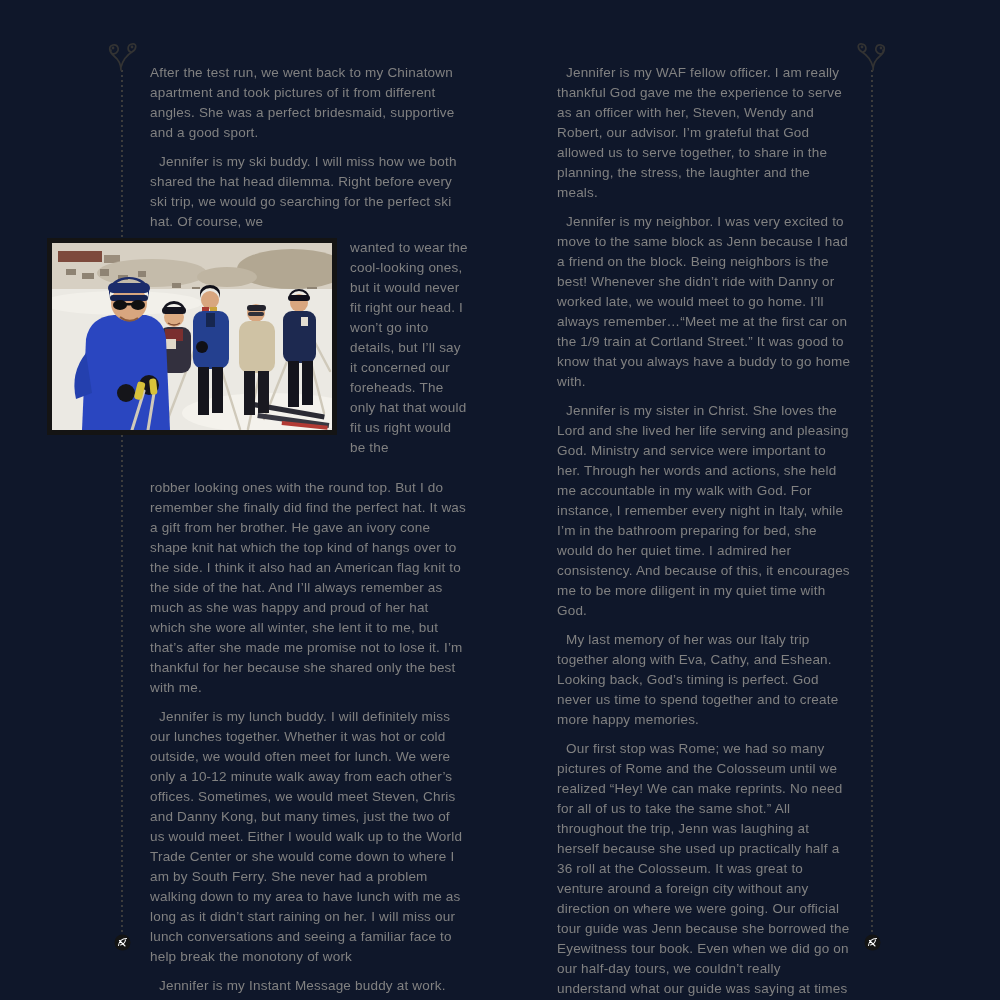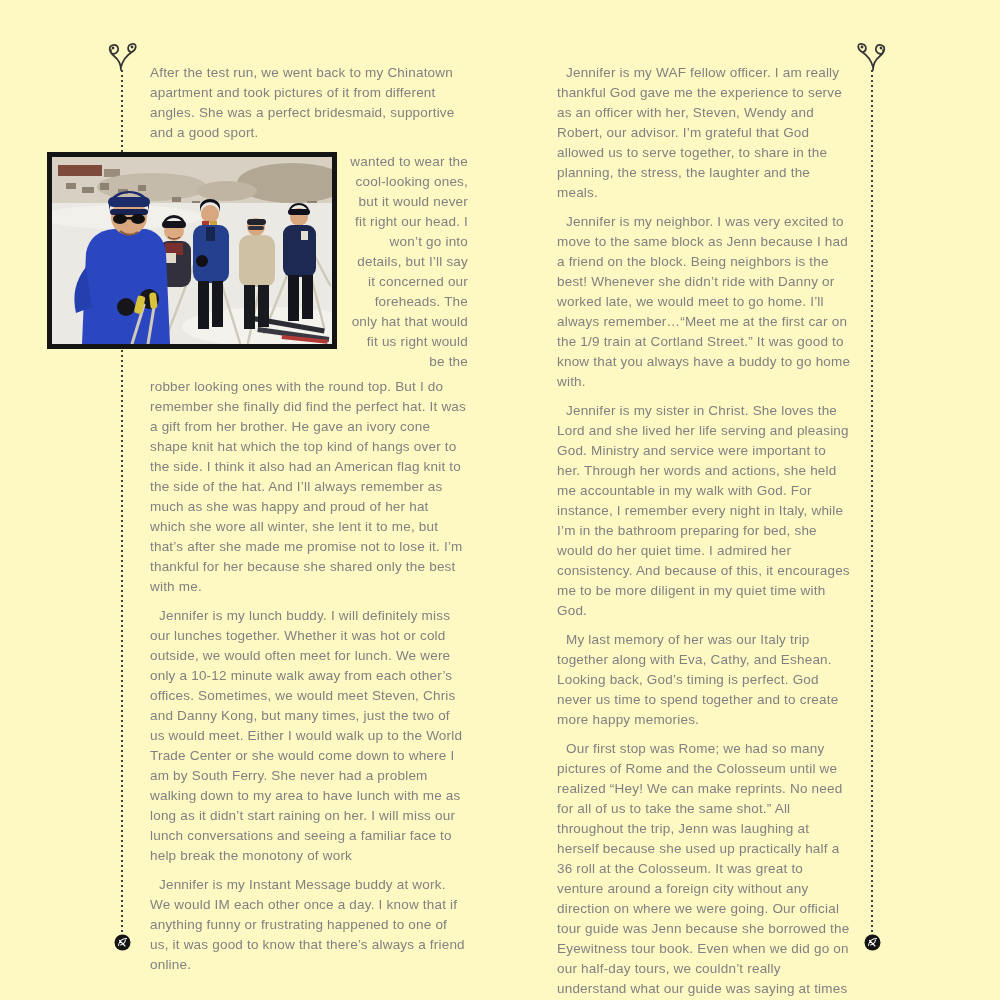--- a/index.html
+++ b/index.html
@@ -1,38 +1,38 @@
 <!DOCTYPE html>
 <html><head>
 <meta charset="utf-8">
 <style>
   html,body{margin:0;padding:0;background:#ffffff;}
   .page{
-    position:relative;width:1000px;height:1000px;background:#fef9c3;
+    position:relative;width:1000px;height:1000px;background:#0f172a;
     font-family:"Liberation Sans",sans-serif;color:#818181;overflow:hidden;
   }
   .rail{
     position:absolute;width:2px;top:70px;height:866px;
     background-image:repeating-linear-gradient(to bottom,#3c3c3c 0 2px,transparent 2px 5px);
   }
   .rail.left{left:121px;}
   .rail.right{left:871px;}
   .flourish{position:absolute;top:40px;width:40px;height:32px;}
   .flourish.tl{left:101px;}
   .flourish.tr{left:853px;transform:scaleX(-1);}
   .medallion{position:absolute;top:934px;width:17px;height:17px;}
   .medallion.bl{left:114px;}
   .medallion.br{left:864px;}
   .col{position:absolute;top:63px;font-size:13.5px;line-height:20px;letter-spacing:.2px;}
   .col.leftcol{left:150px;width:318px;}
   .col.rightcol{left:557px;width:294px;}
   .col p{margin:0 0 9px 0;text-indent:9px;}
   .col p.noindent{text-indent:0;}
   .col p.tight{margin-bottom:0;}
-  .photo-row{display:flex;align-items:flex-start;margin:6px 0 5px -103px;text-align:right;}
+  .photo-row{display:flex;align-items:flex-start;margin:6px 0 20px -103px;}
   .photo{
     flex:0 0 auto;width:280px;height:187px;border:5px solid #141414;
     background:#efece6;display:block;
   }
   .beside{width:119px;margin-left:13px;}
 </style>
 </head>
 <body>
 
 <div class="page">
@@ -61,20 +61,21 @@
     <circle cx="8.5" cy="8.5" r="8" fill="#141414"></circle>
     <path d="M4.5 11.5 C5 7.5 8 4.5 12.5 4.5 M6.5 11 C9 10.5 11 8.5 11.5 6 M5.5 6.5 L11 12" fill="none" stroke="#fff" stroke-width="1.1" stroke-linecap="round"></path>
   </svg>
   <svg class="medallion br" viewBox="0 0 17 17">
     <circle cx="8.5" cy="8.5" r="8" fill="#141414"></circle>
     <path d="M4.5 11.5 C5 7.5 8 4.5 12.5 4.5 M6.5 11 C9 10.5 11 8.5 11.5 6 M5.5 6.5 L11 12" fill="none" stroke="#fff" stroke-width="1.1" stroke-linecap="round"></path>
   </svg>
 
   <div class="col leftcol">
     <p class="noindent">After the test run, we went back to my Chinatown apartment and took pictures of it from different angles. She was a perfect bridesmaid, supportive and a good sport.</p>
+    <p class="tight">Jennifer is my ski buddy. I will miss how we both shared the hat head dilemma. Right before every ski trip, we would go searching for the perfect ski hat. Of course, we</p>
 
     <div class="photo-row">
       <svg class="photo" viewBox="0 0 280 187" preserveAspectRatio="none">
 
         <rect x="0" y="0" width="280" height="46" fill="#d7d0c3"></rect>
         <rect x="6" y="8" width="44" height="11" fill="#7d4a3c"></rect>
         <rect x="52" y="12" width="16" height="8" fill="#9a8d7c"></rect>
         <ellipse cx="100" cy="30" rx="55" ry="14" fill="#c4bbaa"></ellipse>
         <ellipse cx="240" cy="26" rx="55" ry="20" fill="#b2a792"></ellipse>
         <ellipse cx="175" cy="34" rx="30" ry="10" fill="#bfb5a2"></ellipse>

